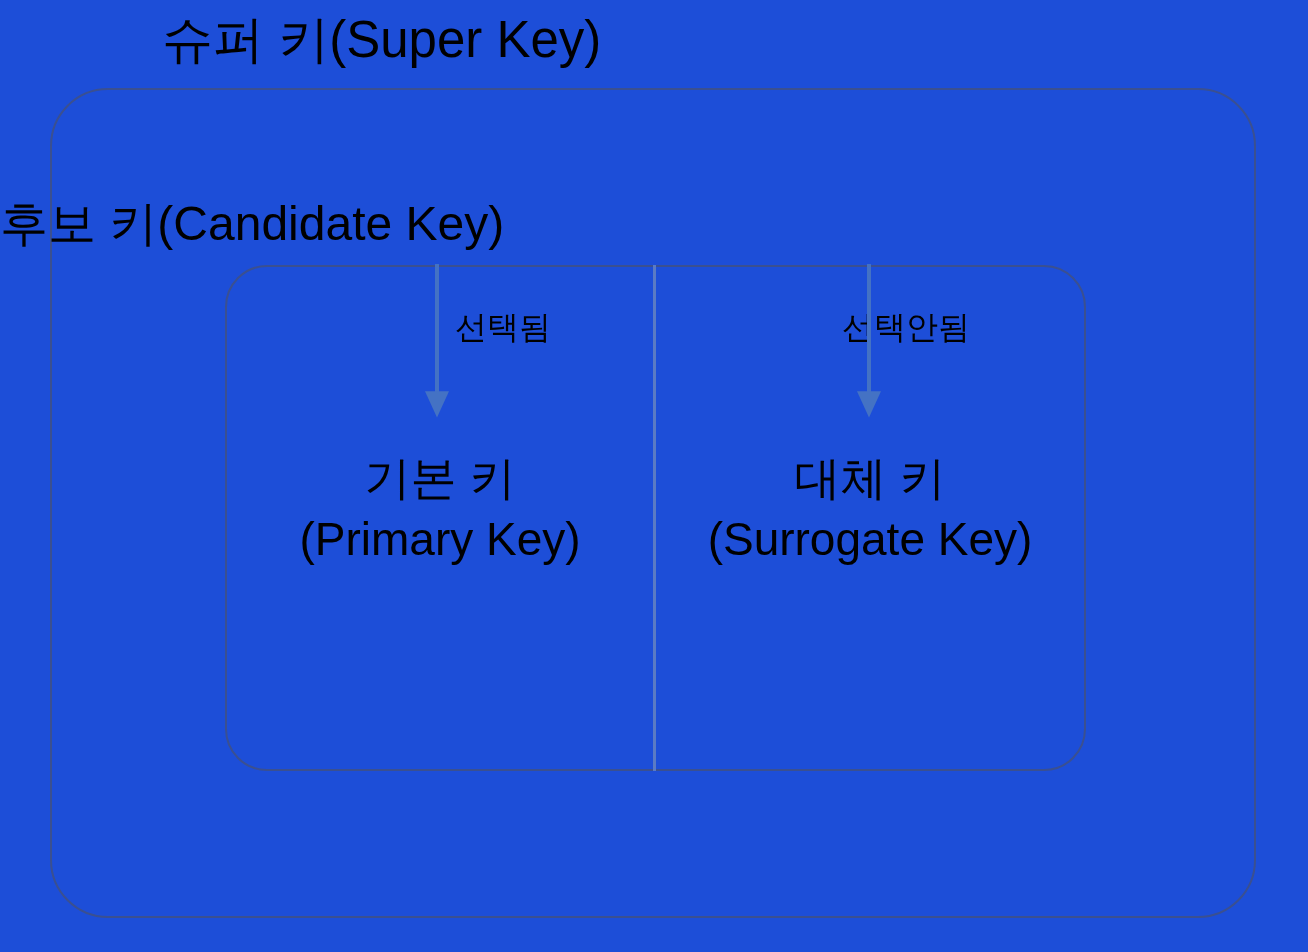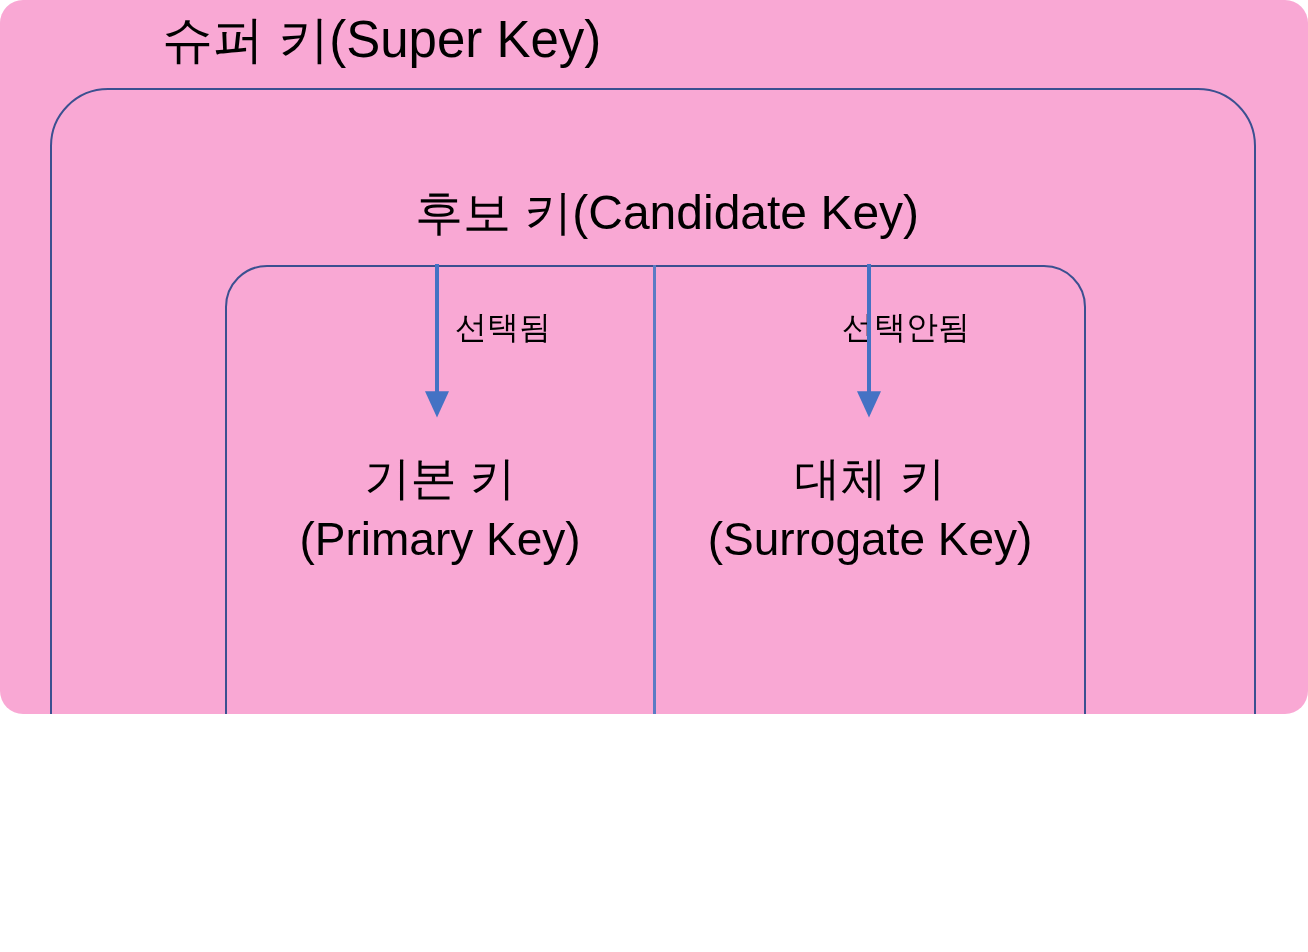--- a/index.html
+++ b/index.html
@@ -8,24 +8,23 @@
     padding: 0;
     background: #ffffff;
   }
   body {
     font-family: "Liberation Sans", "DejaVu Sans", sans-serif;
     color: #000000;
   }
   #stage {
     position: relative;
     width: 1308px;
-    height: 714px;
-    background: #f9a8d4;
+    height: 952px;
+    background: #1d4ed8;
     overflow: hidden;
-    border-radius: 23px;
   }
 
   
   .round-box {
     position: absolute;
     box-sizing: border-box;
     background: transparent;
   }
   #super-key-box {
     left: 50px;
@@ -60,25 +59,23 @@
     color: #000000;
     line-height: 1.0;
   }
   #super-key-title {
     left: 162px;
     top: 14px;
     font-size: 51px;
   }
   #candidate-key-title {
     left: 0px;
-    top: 189px;
+    top: 200px;
     width: 1280px;
-    text-align: center;
     font-size: 48px;
-    margin-left: 27px;
   }
 
   
   .inner-label {
     position: absolute;
     text-align: center;
     font-size: 46px;
     line-height: 1.33;
     color: #000000;
     white-space: pre-line;

